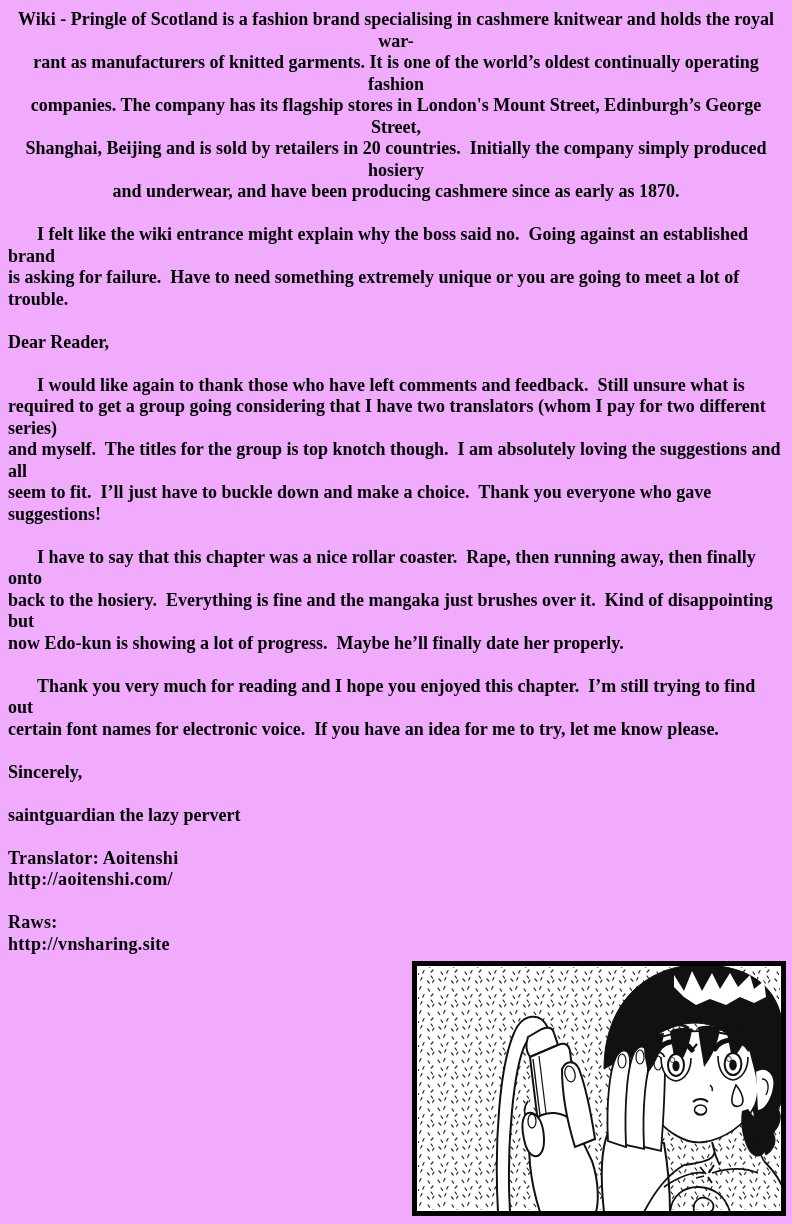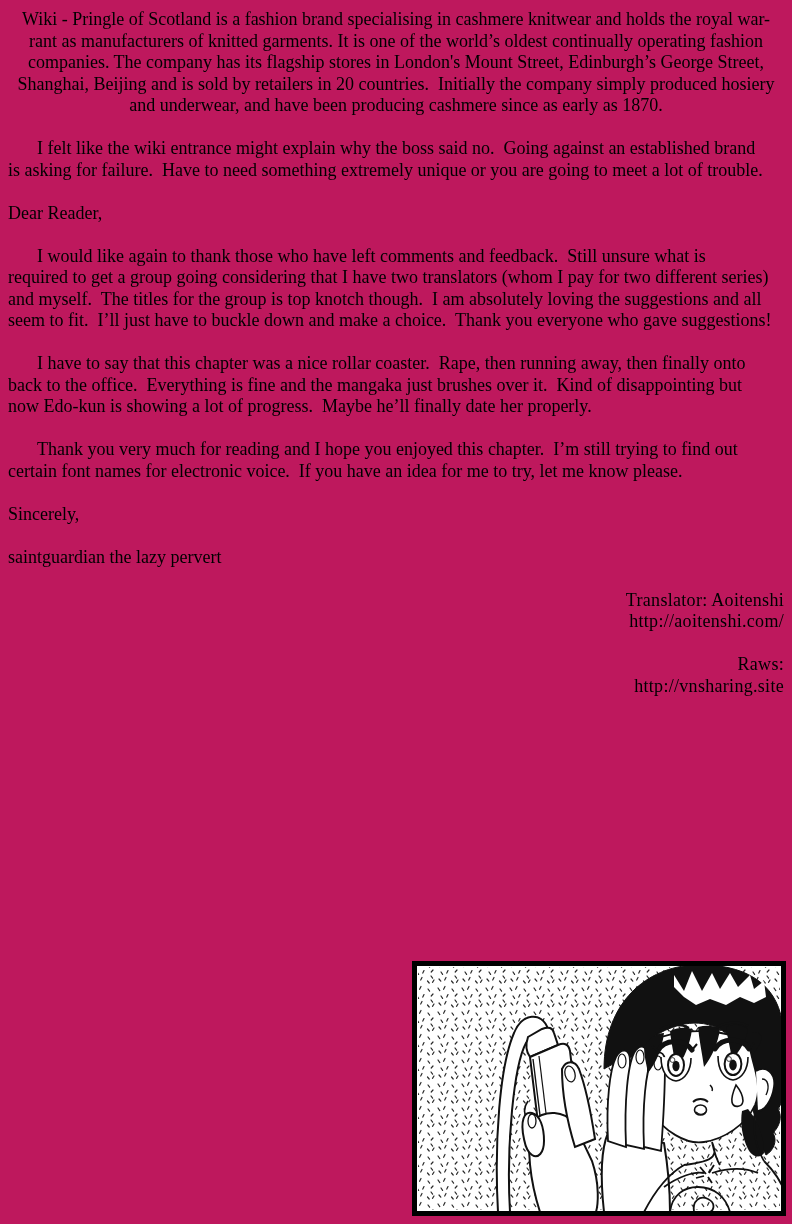--- a/index.html
+++ b/index.html
@@ -1,37 +1,38 @@
 <!DOCTYPE html>
 <html><head>
 <meta charset="utf-8">
 <style>
   * { margin: 0; padding: 0; box-sizing: border-box; }
   html, body { background: #ffffff; }
   .page {
     position: relative;
     width: 792px;
     height: 1224px;
-    background: #be185d;
+    background: #f0abfc;
     color: #000000;
     font-family: "Liberation Serif", "DejaVu Serif", serif;
     overflow: hidden;
+    font-weight: bold;
   }
   .letter {
     position: absolute;
     top: 9px; left: 0; right: 0;
     padding: 0 8px;
     font-size: 18px;
     line-height: 21.5px;
   }
   .block { white-space: pre-wrap; }
   .wiki { text-align: center; }
   .para { margin-top: 21.5px; text-indent: 29px; }
   .plain { margin-top: 21.5px; }
-  .credits { margin-top: 21.5px; text-align: right; letter-spacing: 0.3px; }
+  .credits { margin-top: 21.5px; text-align: left; letter-spacing: 0.3px; }
   .credit-group { margin-top: 21.5px; white-space: pre-wrap; }
   .credit-group:first-child { margin-top: 0; }
   .panel {
     position: absolute;
     left: 412px;
     top: 961px;
     width: 374px;
     height: 255px;
   }
   .panel svg { display: block; }
@@ -48,21 +49,21 @@
 Shanghai, Beijing and is sold by retailers in 20 countries.  Initially the company simply produced hosiery
 and underwear, and have been producing cashmere since as early as 1870.</div>
     <div class="block para">I felt like the wiki entrance might explain why the boss said no.  Going against an established brand
 is asking for failure.  Have to need something extremely unique or you are going to meet a lot of trouble.</div>
     <div class="block plain">Dear Reader,</div>
     <div class="block para">I would like again to thank those who have left comments and feedback.  Still unsure what is
 required to get a group going considering that I have two translators (whom I pay for two different series)
 and myself.  The titles for the group is top knotch though.  I am absolutely loving the suggestions and all
 seem to fit.  I’ll just have to buckle down and make a choice.  Thank you everyone who gave suggestions!</div>
     <div class="block para">I have to say that this chapter was a nice rollar coaster.  Rape, then running away, then finally onto
-back to the office.  Everything is fine and the mangaka just brushes over it.  Kind of disappointing but
+back to the hosiery.  Everything is fine and the mangaka just brushes over it.  Kind of disappointing but
 now Edo-kun is showing a lot of progress.  Maybe he’ll finally date her properly.</div>
     <div class="block para">Thank you very much for reading and I hope you enjoyed this chapter.  I’m still trying to find out
 certain font names for electronic voice.  If you have an idea for me to try, let me know please.</div>
     <div class="block plain">Sincerely,</div>
     <div class="block plain">saintguardian the lazy pervert</div>
 
     <div class="credits">
       <div class="credit-group">Translator: Aoitenshi
 http://aoitenshi.com/</div>
       <div class="credit-group">Raws:

